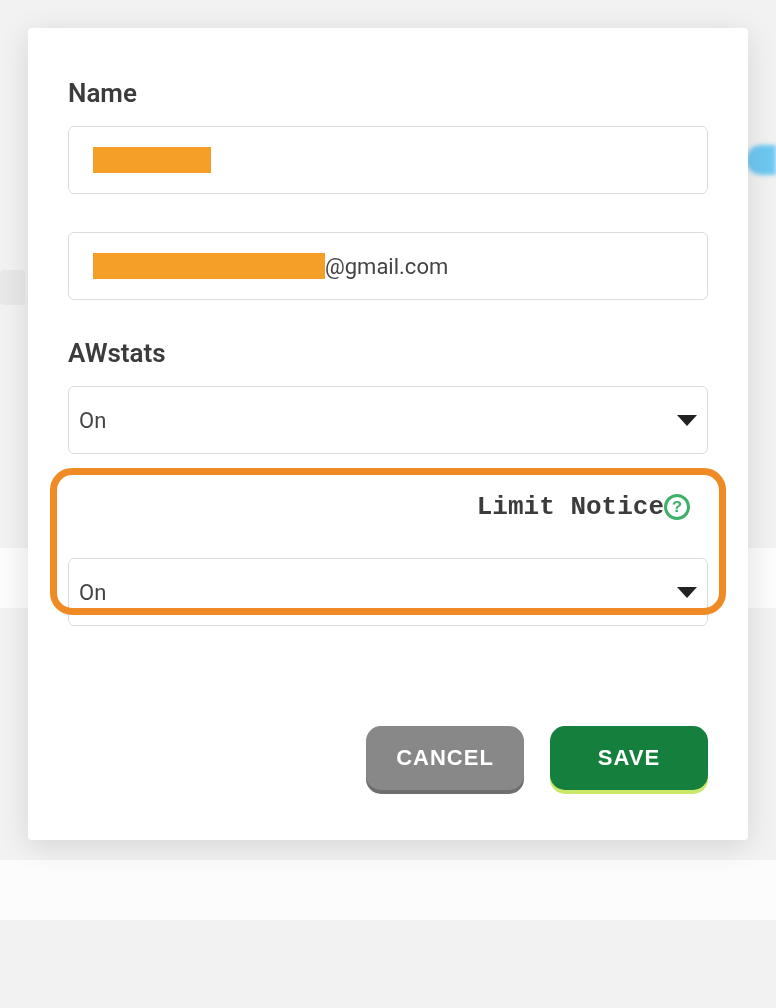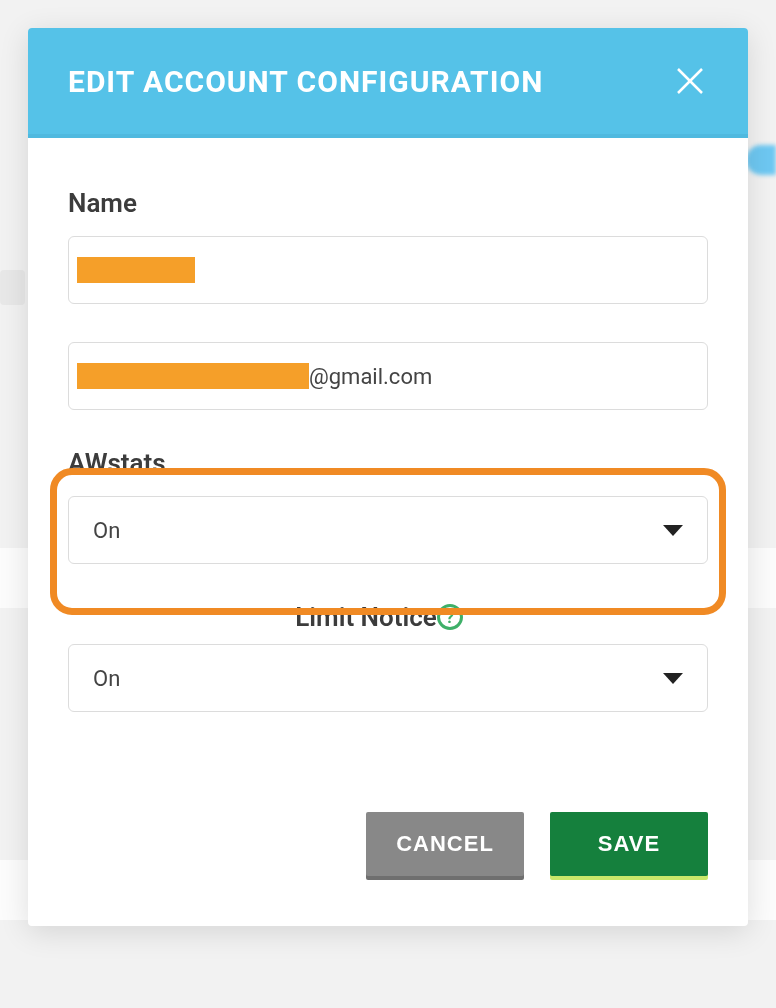--- a/index.html
+++ b/index.html
@@ -61,34 +61,34 @@
     font-size: 26px;
     font-weight: 600;
     color: #3c3c3c;
     margin-bottom: 18px;
   }
   .form-input {
     width: 100%;
     height: 68px;
     border: 1px solid #dcdcdc;
     border-radius: 6px;
-    padding: 0 8px;
+    padding: 0 24px;
     font-size: 22px;
     color: #444;
     background: #fff;
     display: flex;
     align-items: center;
     position: relative;
   }
   .form-select {
     width: 100%;
     height: 68px;
     border: 1px solid #dcdcdc;
     border-radius: 6px;
-    padding: 0 24px;
+    padding: 0 10px;
     font-size: 22px;
     color: #444;
     background: #fff;
     display: flex;
     align-items: center;
     justify-content: space-between;
     cursor: pointer;
   }
   .caret {
     width: 0; height: 0;
@@ -98,21 +98,21 @@
   }
   .redact {
     display: inline-block;
     background: #f59f29;
     height: 26px;
   }
   .redact.name { width: 118px; }
   .redact.email { width: 232px; }
   .email-suffix { font-size: 22px; color: #444; white-space: nowrap; }
 
-  .label-row { display: flex; align-items: center; justify-content: center; margin-bottom: 12px; }
+  .label-row { display: flex; align-items: center; justify-content: flex-end; margin-bottom: 36px; font-family: Liberation Mono, monospace; }
   .label-row .form-label { margin-bottom: 0; }
   .help-icon {
     width: 26px; height: 26px;
     border: 3px solid #3fb069;
     border-radius: 50%;
     color: #3fb069;
     font-size: 17px;
     font-weight: 700;
     display: flex;
     align-items: center;
@@ -131,50 +131,41 @@
   .modal-footer {
     display: flex;
     justify-content: flex-end;
     gap: 26px;
     padding: 0 40px 50px 40px;
   }
   .btn {
     height: 64px;
     min-width: 158px;
     border: none;
-    border-radius: 2px;
+    border-radius: 15px;
     font-size: 22px;
     font-weight: 700;
     letter-spacing: 1px;
     cursor: pointer;
     color: #fff;
     padding: 0 28px;
   }
   .btn-cancel { background: #888; box-shadow: 0 4px 0 #6f6f6f; }
   .btn-save { background: #15803d; box-shadow: 0 4px 0 #c9e86a; }
 </style>
 </head>
 <body>
 
 <div class="bg-strip-1"></div>
 <div class="bg-strip-2"></div>
 <div class="bg-strip-3"></div>
 <div class="bg-blob"></div>
 
 <div class="modal">
 
-  <div class="modal-header">
-    <div class="modal-title">EDIT ACCOUNT CONFIGURATION</div>
-    <div class="close-btn">
-      <svg width="30" height="30" viewBox="0 0 30 30">
-        <line x1="3" y1="3" x2="27" y2="27"></line>
-        <line x1="27" y1="3" x2="3" y2="27"></line>
-      </svg>
-    </div>
-  </div>
 
   <div class="modal-body">
 
     <div class="form-group">
       <label class="form-label">Name</label>
       <div class="form-input">
         <span class="redact name"></span>
       </div>
     </div>
 

